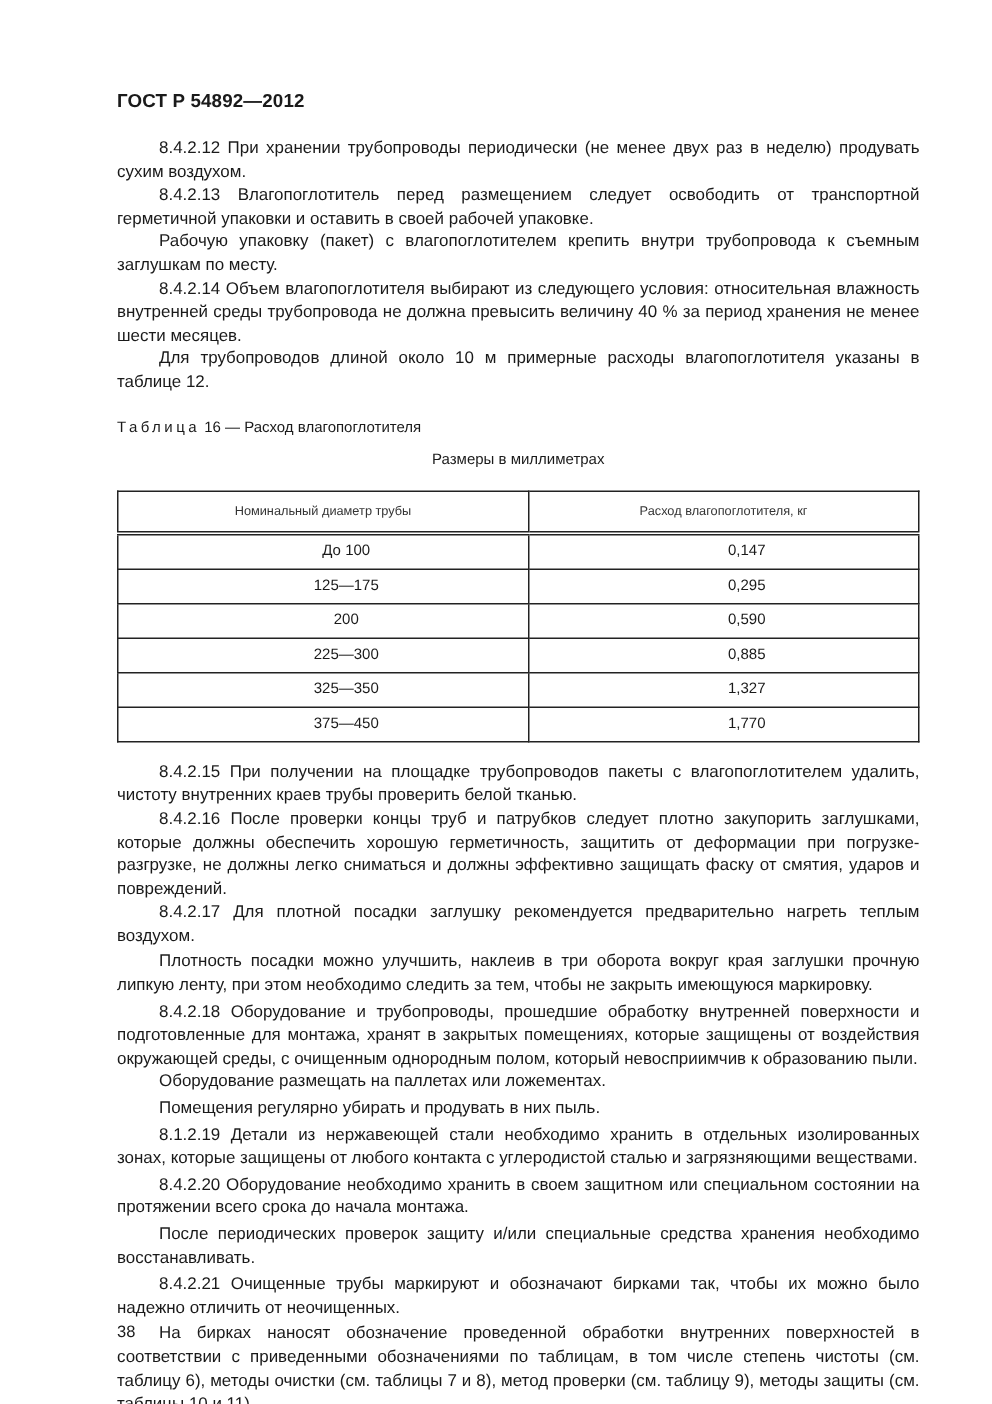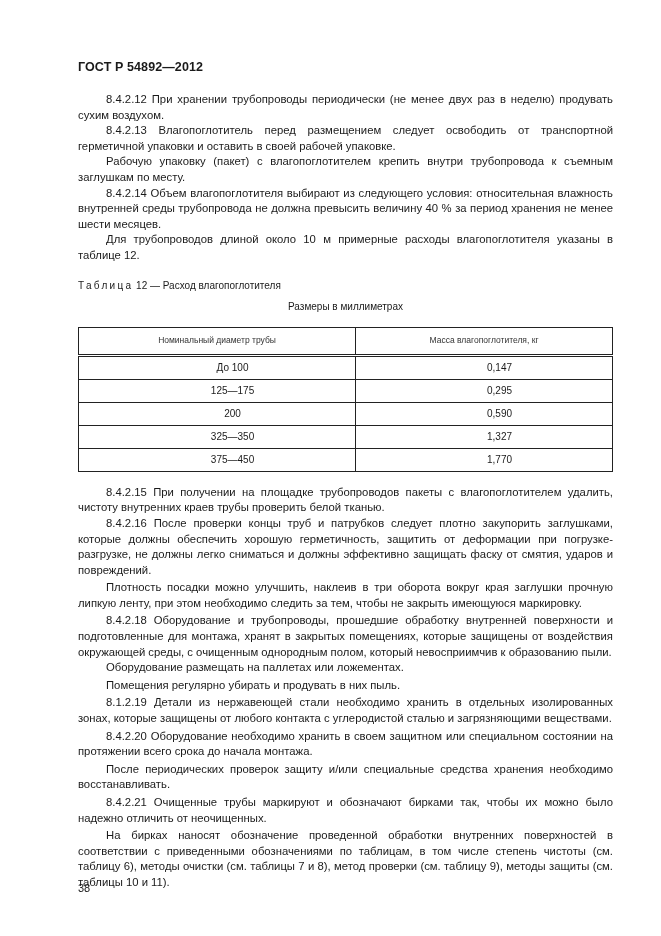--- a/index.html
+++ b/index.html
@@ -27,57 +27,62 @@
 
   <div class="body">
     <p class="p ind">8.4.2.12 При хранении трубопроводы периодически (не менее двух раз в неделю) продувать сухим воздухом.</p>
     <p class="p ind">8.4.2.13 Влагопоглотитель перед размещением следует освободить от транспортной герметичной упаковки и оставить в своей рабочей упаковке.</p>
     <p class="p ind">Рабочую упаковку (пакет) с влагопоглотителем крепить внутри трубопровода к съемным заглушкам по месту.</p>
     <p class="p ind">8.4.2.14 Объем влагопоглотителя выбирают из следующего условия: относительная влажность внутренней среды трубопровода не должна превысить величину 40 % за период хранения не менее шести месяцев.</p>
     <p class="p ind">Для трубопроводов длиной около 10 м примерные расходы влагопоглотителя указаны в таблице 12.</p>
 
     <div class="caption-row">
       <span class="caption-lbl">Таблица</span>
-      <span>12 — Расход влагопоглотителя</span>
+      <span>16 — Расход влагопоглотителя</span>
     </div>
     <div class="units">Размеры в миллиметрах</div>
 
     <table class="t">
       <thead>
         <tr>
           <th>Номинальный диаметр трубы</th>
-          <th>Масса влагопоглотителя, кг</th>
+          <th>Расход влагопоглотителя, кг</th>
         </tr>
       </thead>
       <tbody>
         <tr>
           <td>До 100</td>
           <td>0,147</td>
         </tr>
         <tr>
           <td>125—175</td>
           <td>0,295</td>
         </tr>
         <tr>
           <td>200</td>
           <td>0,590</td>
         </tr>
         <tr>
+          <td>225—300</td>
+          <td>0,885</td>
+        </tr>
+        <tr>
           <td>325—350</td>
           <td>1,327</td>
         </tr>
         <tr>
           <td>375—450</td>
           <td>1,770</td>
         </tr>
       </tbody>
     </table>
 
     <p class="p ind">8.4.2.15 При получении на площадке трубопроводов пакеты с влагопоглотителем удалить, чистоту внутренних краев трубы проверить белой тканью.</p>
     <p class="p ind">8.4.2.16 После проверки концы труб и патрубков следует плотно закупорить заглушками, которые должны обеспечить хорошую герметичность, защитить от деформации при погрузке-разгрузке, не должны легко сниматься и должны эффективно защищать фаску от смятия, ударов и повреждений.</p>
+    <p class="p ind">8.4.2.17 Для плотной посадки заглушку рекомендуется предварительно нагреть теплым воздухом.</p>
     <p class="p ind tight">Плотность посадки можно улучшить, наклеив в три оборота вокруг края заглушки прочную липкую ленту, при этом необходимо следить за тем, чтобы не закрыть имеющуюся маркировку.</p>
     <p class="p ind tight">8.4.2.18 Оборудование и трубопроводы, прошедшие обработку внутренней поверхности и подготовленные для монтажа, хранят в закрытых помещениях, которые защищены от воздействия окружающей среды, с очищенным однородным полом, который невосприимчив к образованию пыли.</p>
     <p class="p ind">Оборудование размещать на паллетах или ложементах.</p>
     <p class="p ind tight">Помещения регулярно убирать и продувать в них пыль.</p>
     <p class="p ind tight">8.1.2.19 Детали из нержавеющей стали необходимо хранить в отдельных изолированных зонах, которые защищены от любого контакта с углеродистой сталью и загрязняющими веществами.</p>
     <p class="p ind tight">8.4.2.20 Оборудование необходимо хранить в своем защитном или специальном состоянии на протяжении всего срока до начала монтажа.</p>
     <p class="p ind tight">После периодических проверок защиту и/или специальные средства хранения необходимо восстанавливать.</p>
     <p class="p ind tight">8.4.2.21 Очищенные трубы маркируют и обозначают бирками так, чтобы их можно было надежно отличить от неочищенных.</p>
     <p class="p ind tight">На бирках наносят обозначение проведенной обработки внутренних поверхностей в соответствии с приведенными обозначениями по таблицам, в том числе степень чистоты (см. таблицу 6), методы очистки (см. таблицы 7 и 8), метод проверки (см. таблицу 9), методы защиты (см. таблицы 10 и 11).</p>
 

